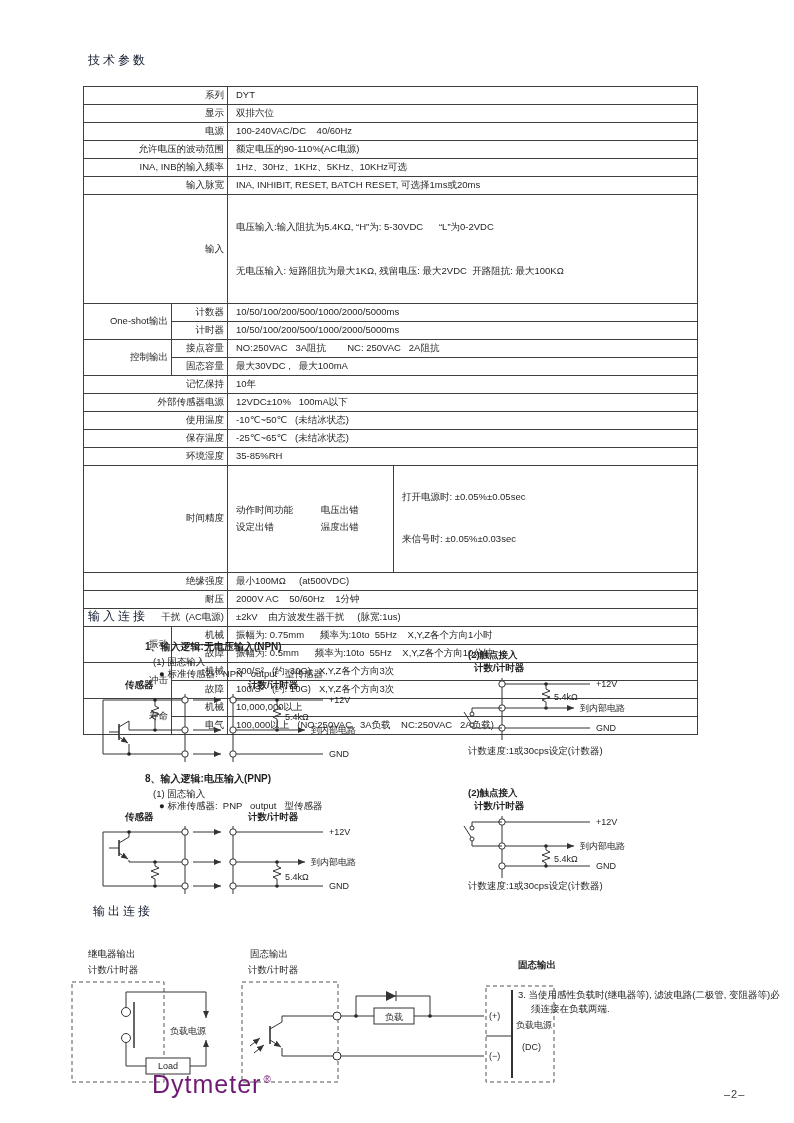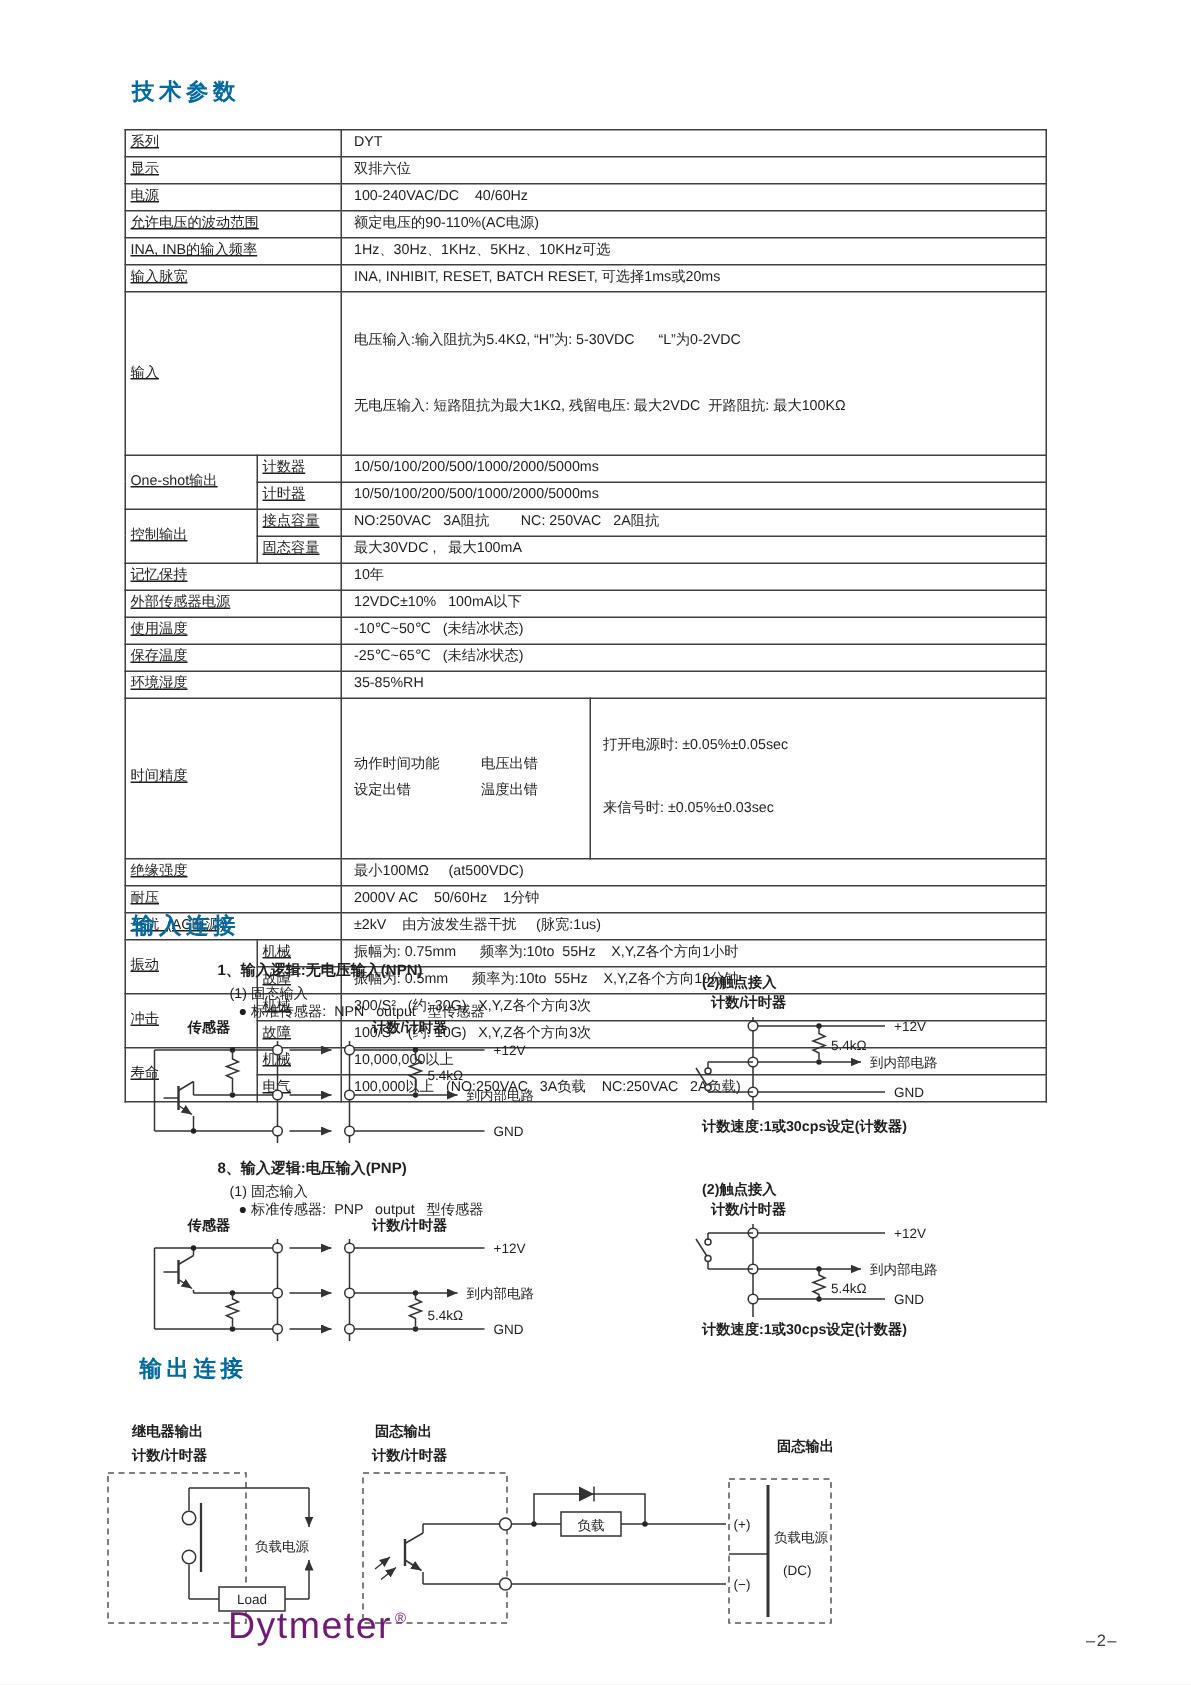--- a/index.html
+++ b/index.html
@@ -1,30 +1,30 @@
 <!DOCTYPE html>
 <html><head>
 <meta charset="utf-8">
 <style>
   html,body{margin:0;padding:0;background:#e8e8e8;}
   .page{position:relative;width:794px;height:1123px;background:#ffffff;margin:0 auto;
         font-family:"Liberation Sans","DejaVu Sans",sans-serif;color:#1f1f1f;overflow:hidden;}
-  .h{position:absolute;font-size:15px;font-weight:bold;letter-spacing:3px;margin:0;color:#0369a1;}
+  .h{position:absolute;font-size:12px;font-weight:normal;letter-spacing:3px;margin:0;color:#0f172a;}
   
   table.specs{position:absolute;left:83px;top:86px;width:614px;border-collapse:collapse;table-layout:fixed;}
   .specs td{border:1px solid #3f3f3f;font-size:9.5px;line-height:1.3;padding:1px 3px;height:15px;vertical-align:middle;}
-  .specs td.lb{text-align:left;white-space:pre-wrap;text-decoration:underline;}
+  .specs td.lb{text-align:right;white-space:pre-wrap;}
   .specs td.vl{text-align:left;padding-left:8px;white-space:pre-wrap;}
   tr.tall td{height:54px;}
   tr.mid td{height:34px;}
   .tagrid{display:grid;grid-template-columns:55% 45%;row-gap:5px;}
   
   .t10b{position:absolute;font-size:10px;font-weight:bold;white-space:pre;}
   .t95{position:absolute;font-size:9.5px;white-space:pre;}
-  .t95b{position:absolute;font-size:9.5px;font-weight:bold;white-space:pre;}
+  .t95b{position:absolute;font-size:9.5px;font-weight:normal;white-space:pre;}
   
   svg{position:absolute;overflow:visible;}
   svg line, svg path, svg polyline{stroke:#333;stroke-width:1;fill:none;}
   svg rect.solid{stroke:#333;stroke-width:1;fill:#fff;}
   svg rect.dash{stroke:#555;stroke-width:1;fill:none;stroke-dasharray:4 3;}
   svg circle.term{stroke:#333;stroke-width:1;fill:#fff;}
   svg circle.dot{fill:#222;stroke:none;}
   svg text{font-family:"Liberation Sans","DejaVu Sans",sans-serif;font-size:9px;fill:#1f1f1f;stroke:none;}
   svg text.hd{font-weight:bold;font-size:9.5px;}
   
@@ -412,20 +412,21 @@
     <line x1="274" y1="14" x2="274" y2="102" style="stroke-width:2"></line>
     <line x1="248" y1="60" x2="274" y2="60"></line>
     <text x="251" y="43">(+)</text>
     <text x="251" y="83">(−)</text>
     <text x="278" y="52">负载电源</text>
     <text x="284" y="74">(DC)</text>
   </svg>
 
   <div class="notes">
     <div class="nt">固态输出</div>
+    <div class="ni">3. 当使用感性负载时(继电器等), 滤波电路(二极管, 变阻器等)必须连接在负载两端.</div>
   </div>
 
   <div class="footer-brand">
     <span class="brand">Dytmeter</span>
     <span class="reg">®</span>
   </div>
   <div class="pagenum">–2–</div>
 
 </div>
 

